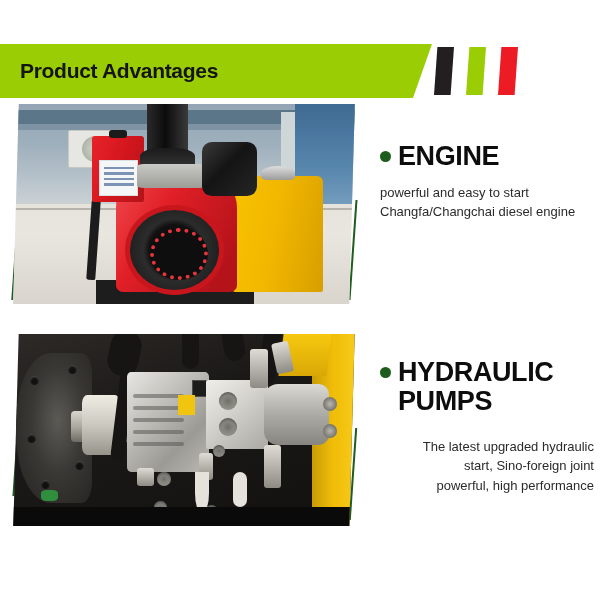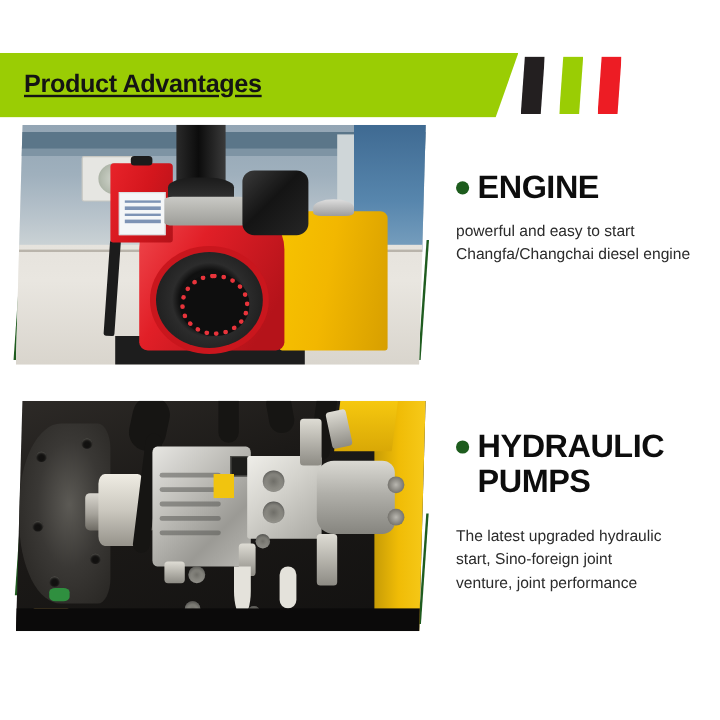--- a/index.html
+++ b/index.html
@@ -41,21 +41,20 @@
     position: absolute;
     left: 20px;
     top: 0;
     height: 38px;
     line-height: 54px;
     font-size: 21px;
     font-weight: bold;
     letter-spacing: -0.3px;
     color: #141414;
     white-space: nowrap;
-    text-decoration: underline;
   }
   .stripe {
     position: absolute;
     top: 3px;
     width: 20px;
     height: 48px;
     clip-path: polygon(17% 0, 100% 0, 83% 100%, 0 100%);
   }
   .stripe-black { left: 434px; background: #231f20; }
   .stripe-green { left: 466px; background: #9ACD04; }
@@ -125,21 +124,21 @@
     letter-spacing: -0.4px;
   }
   .body-text {
     font-size: 13px;
     color: #2b2b2b;
     line-height: 1.48;
   }
   .f1-head { padding-top: 38px; }
   .f1-body { padding-top: 12px; }
   .f2-head { padding-top: 24px; }
-  .f2-body { padding-top: 22px; }
+  .f2-body { padding-top: 22px; text-align: right; }
 
   
   .eng-bg {
     position: absolute; inset: 0;
     background:
       linear-gradient(#f2f1ee 0%, #efeeea 100%);
   }
   .eng-wall {
     position: absolute; left: 0; top: 0; width: 100%; height: 52%;
     background: linear-gradient(180deg, #93a5b4 0%, #9fb0bd 40%, #b9c4cc 75%, #cdd4d6 100%);
@@ -482,18 +481,18 @@
       <div class="heading-row f2-head">
         <span class="bullet"></span>
         <span class="heading">
           <span>HYDRAULIC</span><br>
           <span>PUMPS</span>
         </span>
       </div>
       <div class="body-text f2-body">
         <div>The latest upgraded hydraulic</div>
         <div>start, Sino-foreign joint</div>
-        <div>venture, joint performance</div>
+        <div>powerful, high performance</div>
       </div>
     </div>
   </div>
 
 </div>
 
 </body></html>

